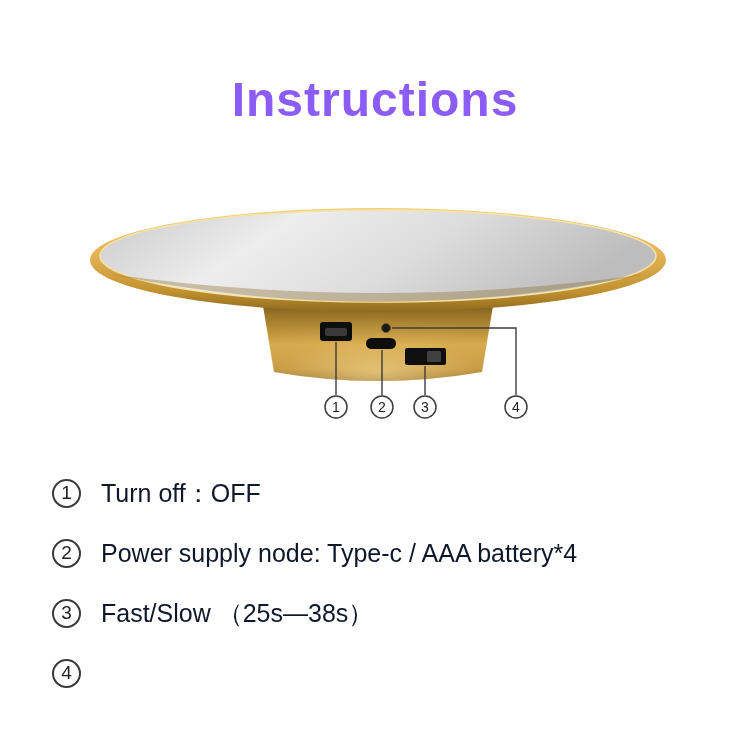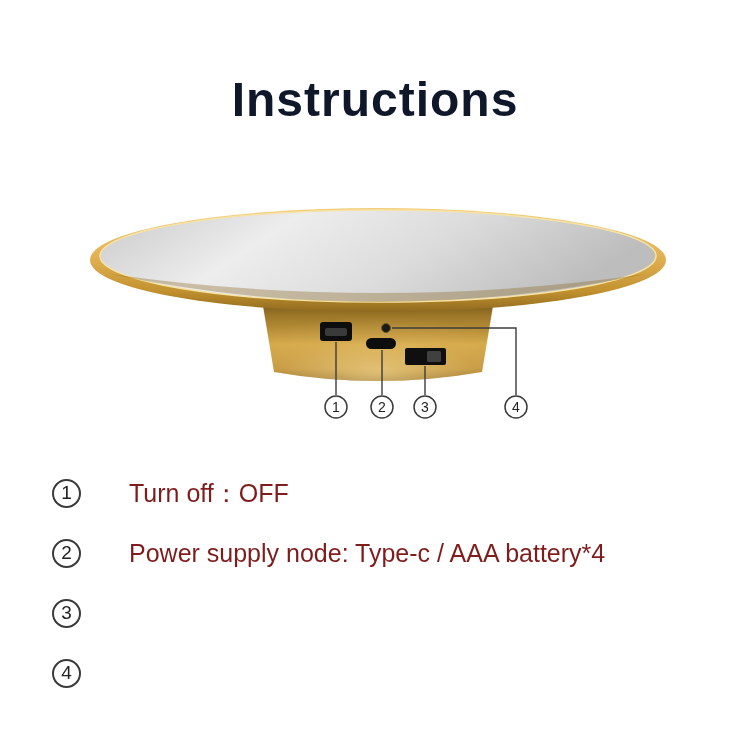--- a/index.html
+++ b/index.html
@@ -17,21 +17,21 @@
   }
   .title {
     position: absolute;
     top: 72px;
     left: 0;
     width: 100%;
     margin: 0;
     text-align: center;
     font-size: 48px;
     font-weight: 600;
-    color: #0f172a;
+    color: #8b5cf6;
     letter-spacing: 1px;
   }
   .figure {
     position: absolute;
     top: 190px;
     left: 0;
     width: 750px;
     height: 250px;
   }
   .instructions {
@@ -56,23 +56,22 @@
     height: 29px;
     border: 2px solid #3a3a3a;
     border-radius: 50%;
     font-size: 19px;
     color: #222222;
     margin-right: 20px;
     box-sizing: border-box;
   }
   .txt {
     font-size: 25px;
-    color: #7f1d1d;
+    color: #0f172a;
     white-space: nowrap;
-    margin-left: 28px;
   }
   .txt.extra {
     position: absolute;
     left: 330px;
     top: 50%;
     transform: translateY(-50%);
     font-weight: 600;
     font-weight: 500;
   }
 </style>
@@ -167,20 +166,21 @@
       <span class="txt">Turn off：OFF</span>
     </div>
 
     <div class="row">
       <span class="num">2</span>
       <span class="txt">Power supply node: Type-c / AAA battery*4</span>
     </div>
 
     <div class="row">
       <span class="num">3</span>
+      <span class="txt">Fast/Slow （25s—38s）</span>
     </div>
 
     <div class="row">
       <span class="num">4</span>
     </div>
 
   </div>
 </div>
 
 </body></html>

